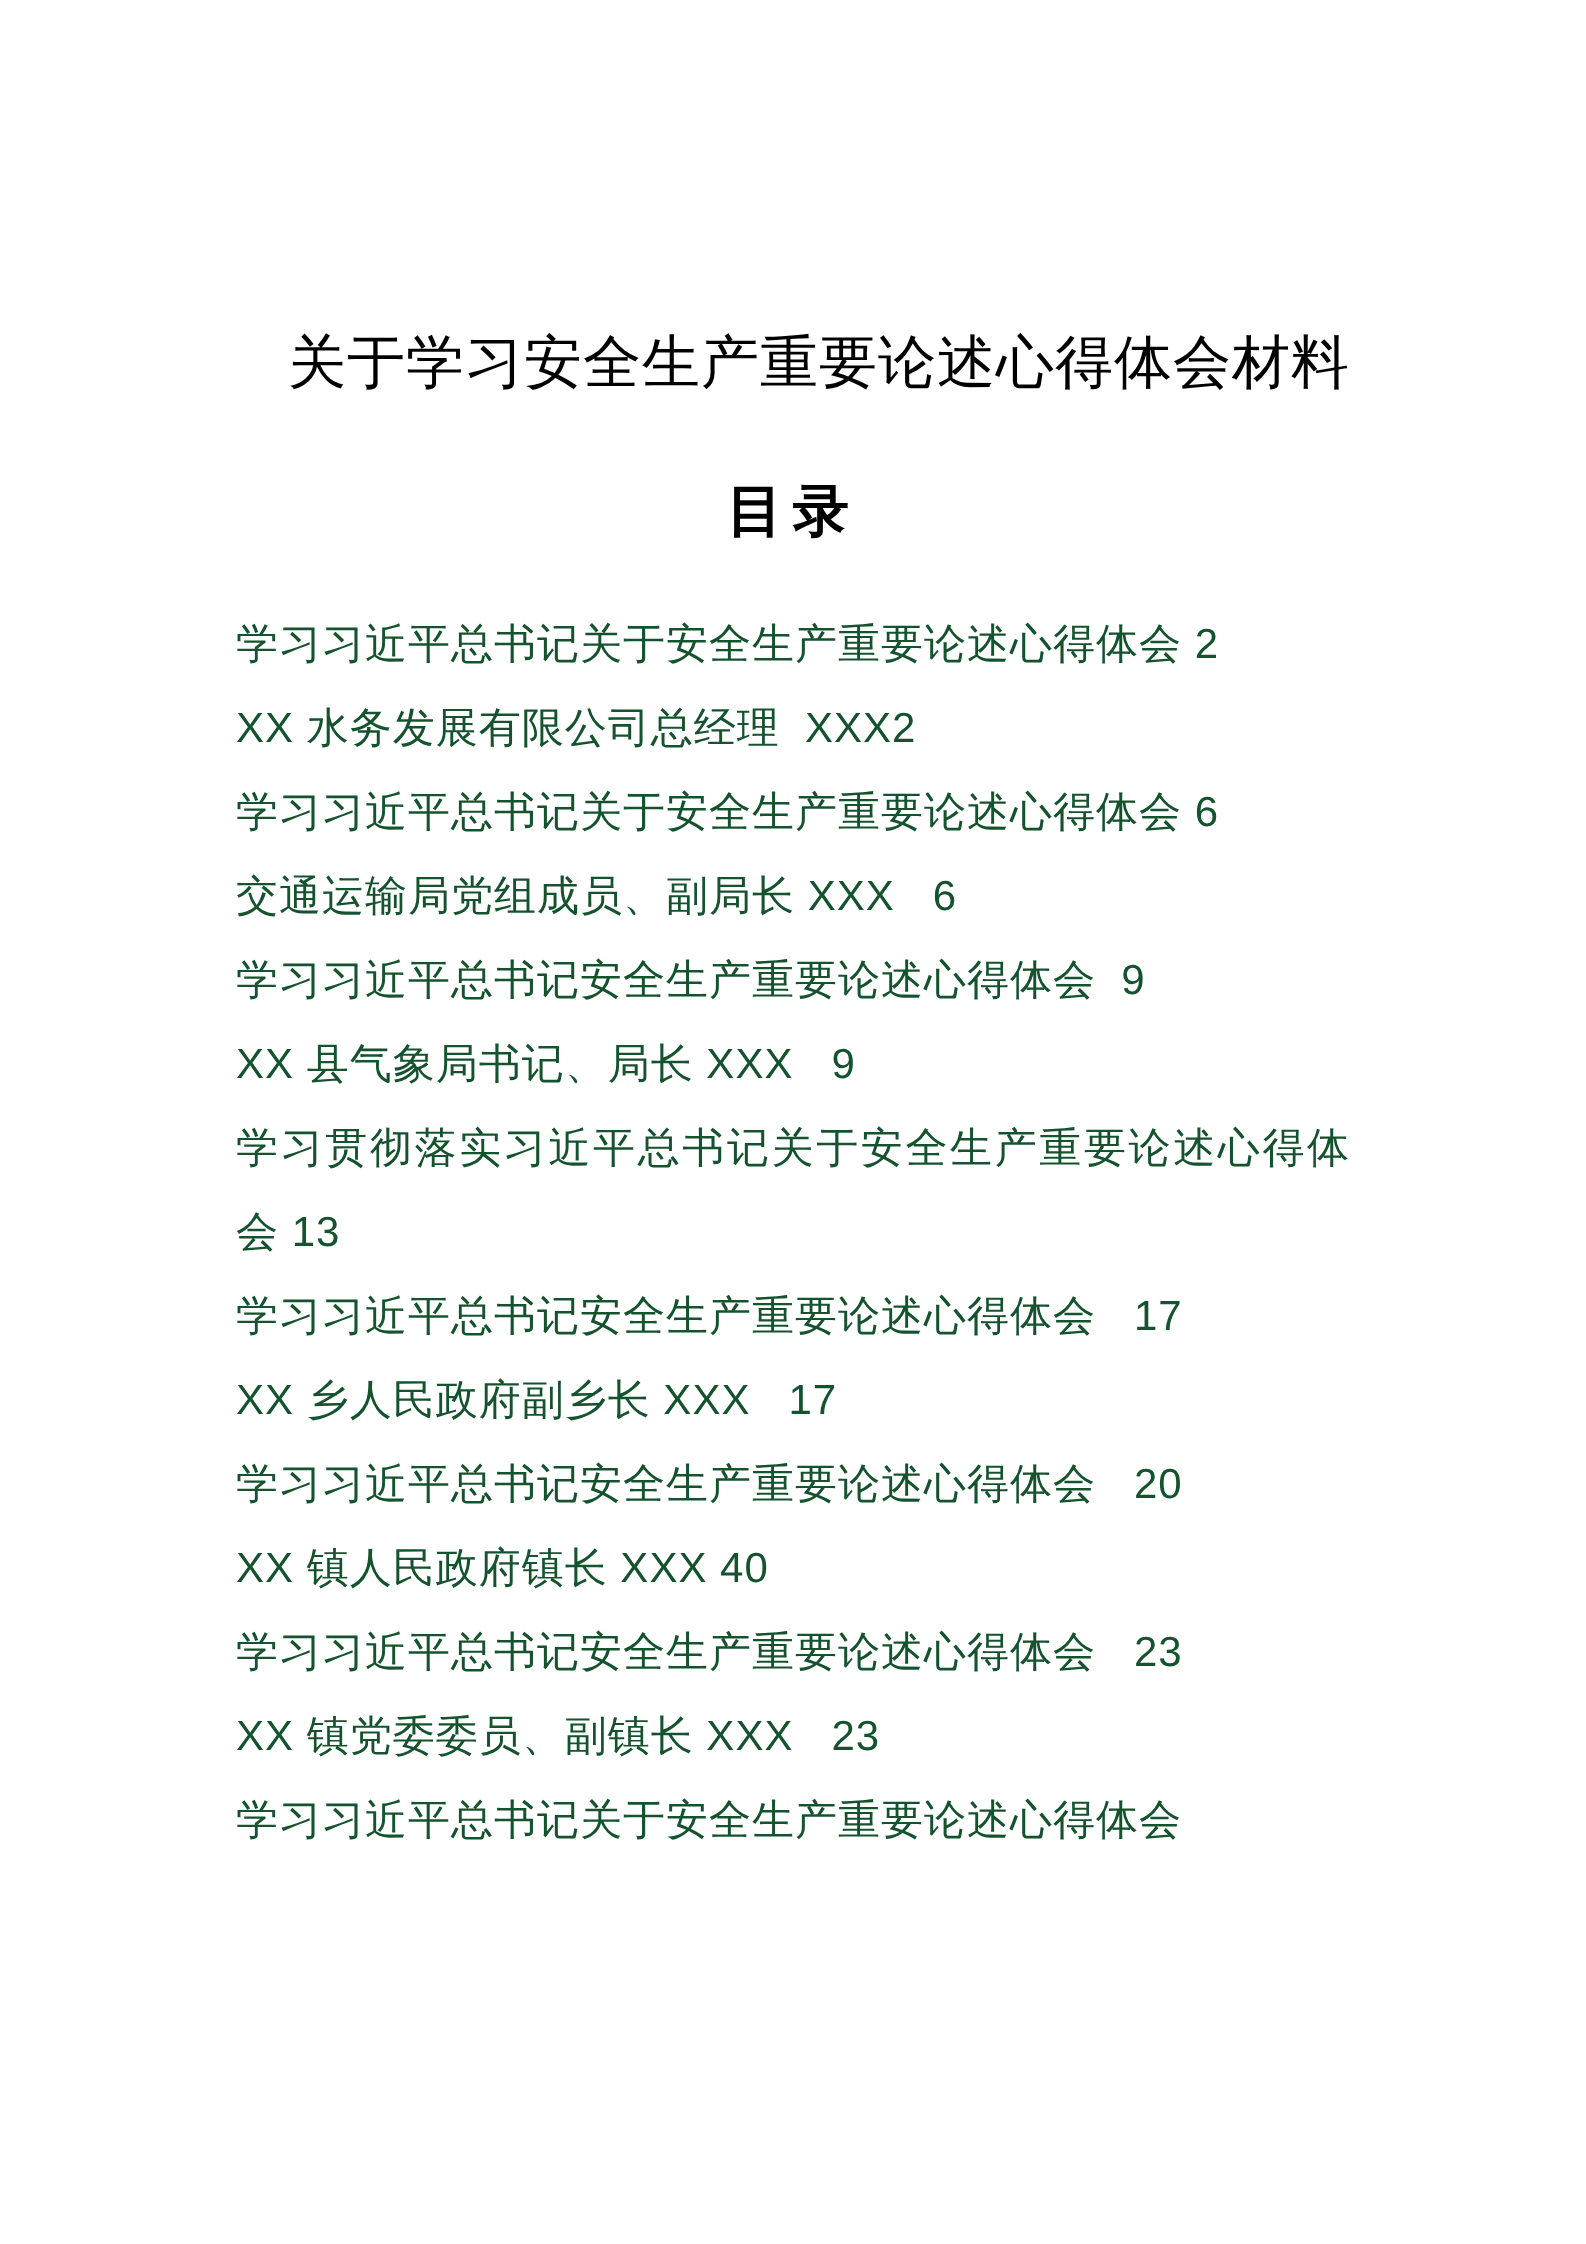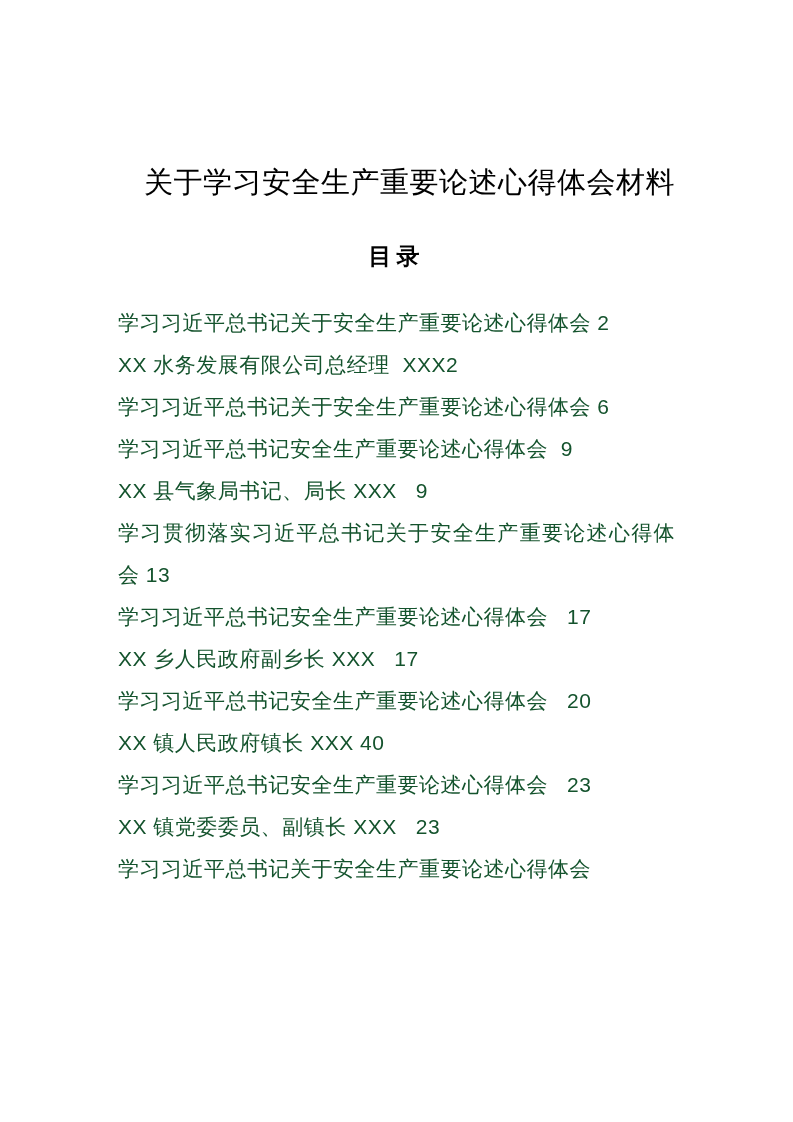--- a/index.html
+++ b/index.html
@@ -32,21 +32,21 @@
     color: #000000;
     text-align: right;
     letter-spacing: 0.5px;
   }
   .doc-title .title-line {
     display: block;
   }
   .toc-heading {
     margin: 0;
     margin-top: 26px;
-    font-size: 23px;
+    font-size: 28px;
     line-height: 44px;
     font-weight: bold;
     color: #000000;
     text-align: center;
     letter-spacing: 5px;
   }
   .toc-list {
     margin-top: 24px;
   }
   .toc-list p {
@@ -68,20 +68,21 @@
   <h1 class="doc-title">
     <span class="title-line">关于学习安全生产重要论述心得体会材料</span>
   </h1>
 
   <h2 class="toc-heading">目录</h2>
 
   <div class="toc-list">
     <p>学习习近平总书记关于安全生产重要论述心得体会 2</p>
     <p>XX 水务发展有限公司总经理  XXX2</p>
     <p>学习习近平总书记关于安全生产重要论述心得体会 6</p>
+    <p>交通运输局党组成员、副局长 XXX   6</p>
     <p>学习习近平总书记安全生产重要论述心得体会  9</p>
     <p>XX 县气象局书记、局长 XXX   9</p>
     <p>学习贯彻落实习近平总书记关于安全生产重要论述心得体会 13</p>
     <p>学习习近平总书记安全生产重要论述心得体会   17</p>
     <p>XX 乡人民政府副乡长 XXX   17</p>
     <p>学习习近平总书记安全生产重要论述心得体会   20</p>
     <p>XX 镇人民政府镇长 XXX 40</p>
     <p>学习习近平总书记安全生产重要论述心得体会   23</p>
     <p>XX 镇党委委员、副镇长 XXX   23</p>
     <p>学习习近平总书记关于安全生产重要论述心得体会</p>

